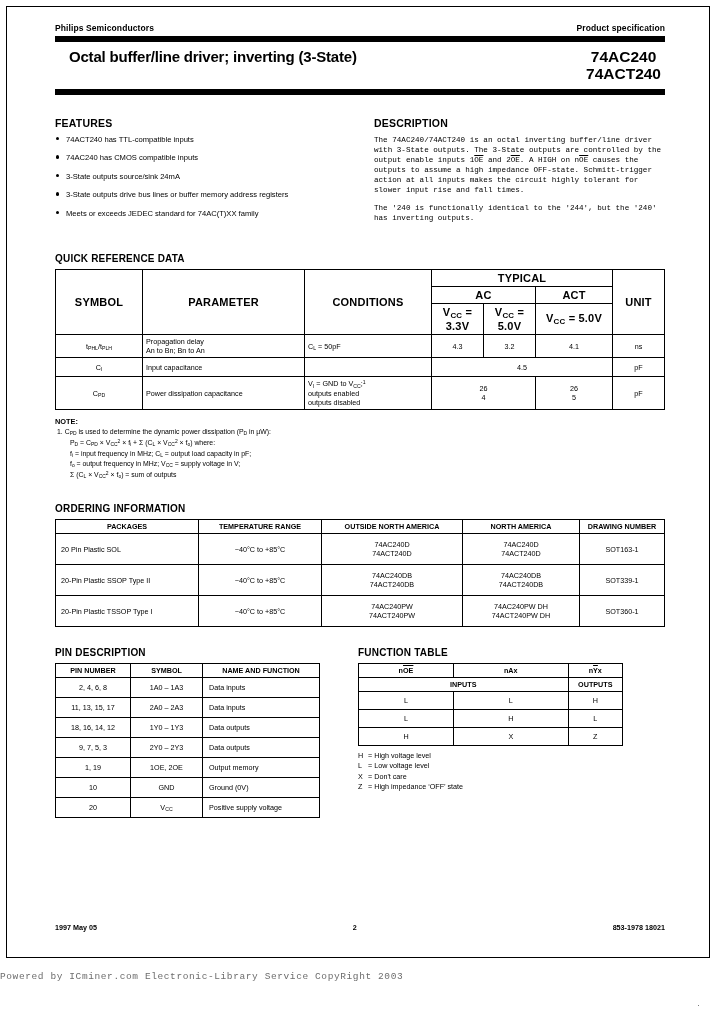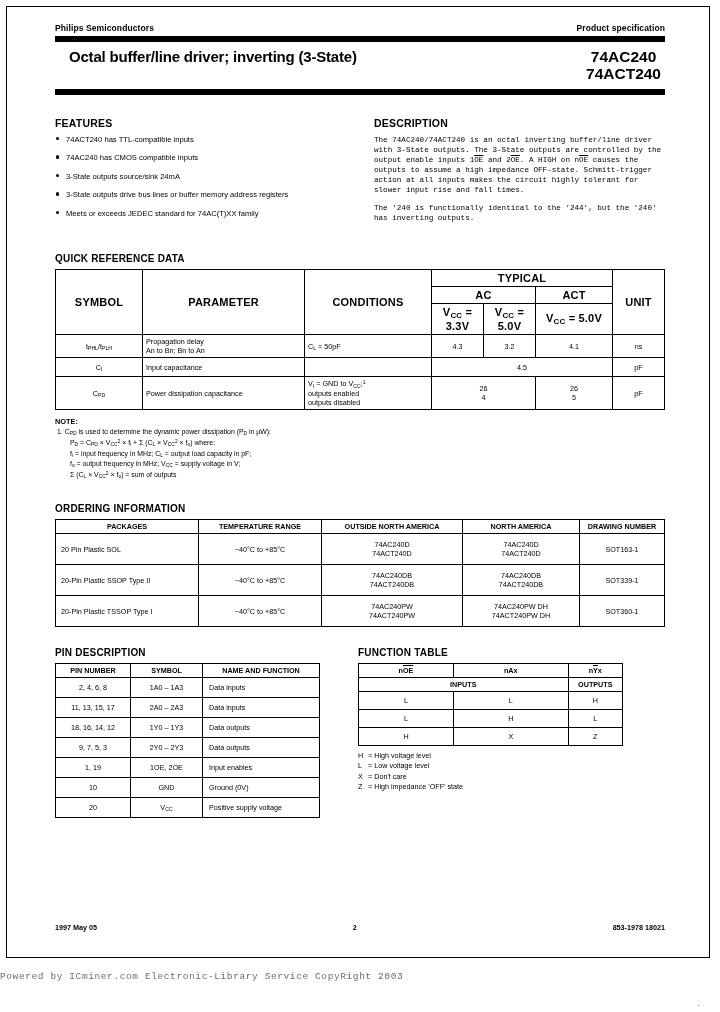--- a/index.html
+++ b/index.html
@@ -225,21 +225,21 @@
             <td class="nf">Data outputs</td>
           </tr>
           <tr>
             <td class="ctr hvy-b">9, 7, 5, 3</td>
             <td class="ctr hvy-b">2Y0 – 2Y3</td>
             <td class="nf hvy-b">Data outputs</td>
           </tr>
           <tr>
             <td class="ctr">1, 19</td>
             <td class="ctr">1OE, 2OE</td>
-            <td class="nf">Input enables</td>
+            <td class="nf">Output memory</td>
           </tr>
           <tr>
             <td class="ctr">10</td>
             <td class="ctr">GND</td>
             <td class="nf">Ground (0V)</td>
           </tr>
           <tr>
             <td class="ctr">20</td>
             <td class="ctr"><span>V</span><sub>CC</sub></td>
             <td class="nf">Positive supply voltage</td>

